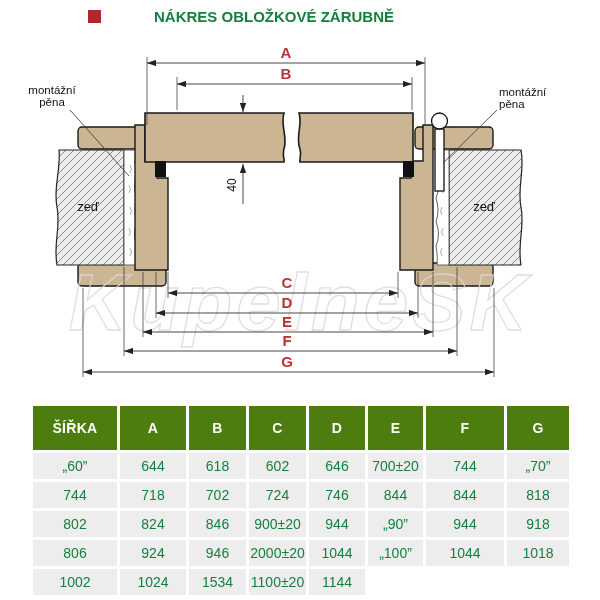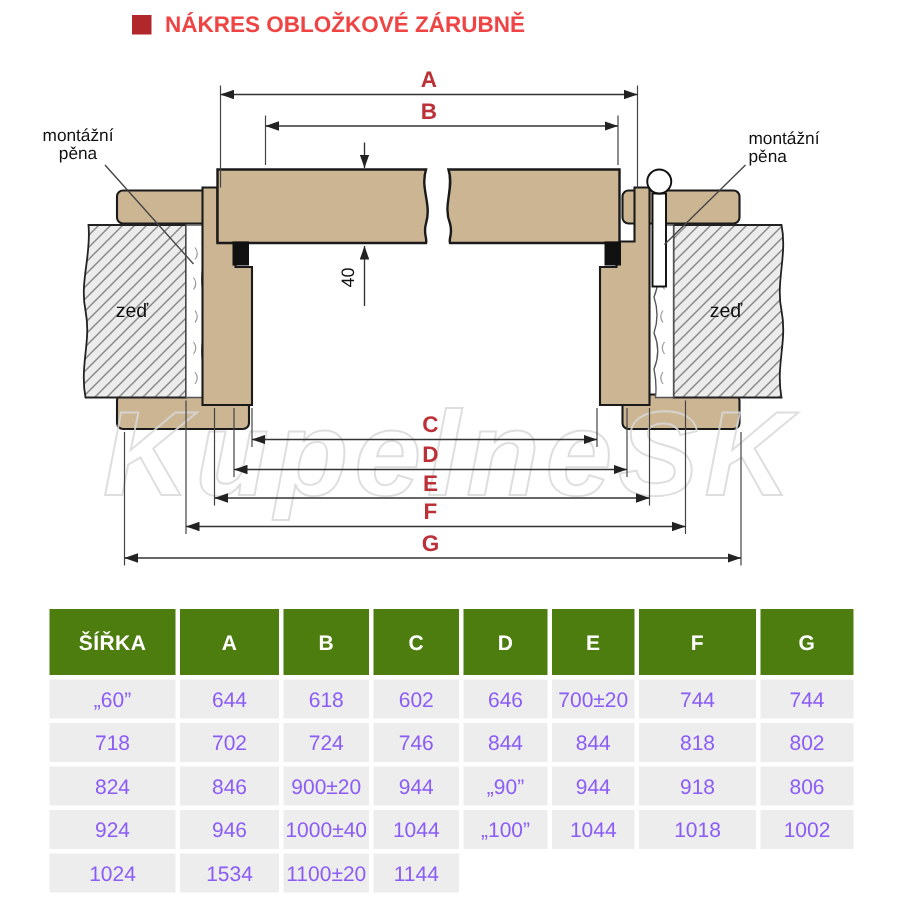--- a/index.html
+++ b/index.html
@@ -1,30 +1,30 @@
 <!DOCTYPE html>
 <html><head>
 <meta charset="utf-8">
 <style>
   html,body{margin:0;padding:0;background:#fff;}
   #page{position:relative;width:600px;height:600px;background:#fff;overflow:hidden;
         font-family:"Liberation Sans",sans-serif;}
   
   .title-row{position:absolute;left:88px;top:8px;display:flex;align-items:center;gap:9px;}
   .title-bullet{width:13px;height:13px;background:#b0282c;display:inline-block;}
-  .title-text{font-size:15px;font-weight:bold;color:#ef4444;letter-spacing:0px;}
+  .title-text{font-size:15px;font-weight:bold;color:#15803d;letter-spacing:0px;margin-left:44px;}
   
   #diagram{position:absolute;left:0;top:0;}
   
   .size-table{position:absolute;left:33px;top:406px;
       display:grid;grid-template-columns:84px 66px 57px 57px 56px 55px 78px 62px;
       gap:3px;background:#fff;}
   .header-cell{background:#4d7c0f;color:#fff;font-weight:bold;font-size:14px;
       height:44px;display:flex;align-items:center;justify-content:center;letter-spacing:.3px;}
-  .body-cell{background:#ededee;color:#8b5cf6;font-size:14px;height:26px;
+  .body-cell{background:#ededee;color:#15803d;font-size:14px;height:26px;
       display:flex;align-items:center;justify-content:center;}
 </style>
 </head>
 <body>
 
 <div id="page">
 
   <div class="title-row">
     <span class="title-bullet"></span>
     <span class="title-text">NÁKRES OBLOŽKOVÉ ZÁRUBNĚ</span>
@@ -130,40 +130,41 @@
       <div class="header-cell">E</div>
       <div class="header-cell">F</div>
       <div class="header-cell">G</div>
       <div class="body-cell">„60”</div>
       <div class="body-cell">644</div>
       <div class="body-cell">618</div>
       <div class="body-cell">602</div>
       <div class="body-cell">646</div>
       <div class="body-cell">700±20</div>
       <div class="body-cell">744</div>
+      <div class="body-cell">„70”</div>
       <div class="body-cell">744</div>
       <div class="body-cell">718</div>
       <div class="body-cell">702</div>
       <div class="body-cell">724</div>
       <div class="body-cell">746</div>
       <div class="body-cell">844</div>
       <div class="body-cell">844</div>
       <div class="body-cell">818</div>
       <div class="body-cell">802</div>
       <div class="body-cell">824</div>
       <div class="body-cell">846</div>
       <div class="body-cell">900±20</div>
       <div class="body-cell">944</div>
       <div class="body-cell">„90”</div>
       <div class="body-cell">944</div>
       <div class="body-cell">918</div>
       <div class="body-cell">806</div>
       <div class="body-cell">924</div>
       <div class="body-cell">946</div>
-      <div class="body-cell">1000±40</div>
+      <div class="body-cell">2000±20</div>
       <div class="body-cell">1044</div>
       <div class="body-cell">„100”</div>
       <div class="body-cell">1044</div>
       <div class="body-cell">1018</div>
       <div class="body-cell">1002</div>
       <div class="body-cell">1024</div>
       <div class="body-cell">1534</div>
       <div class="body-cell">1100±20</div>
       <div class="body-cell">1144</div>
     </div>

